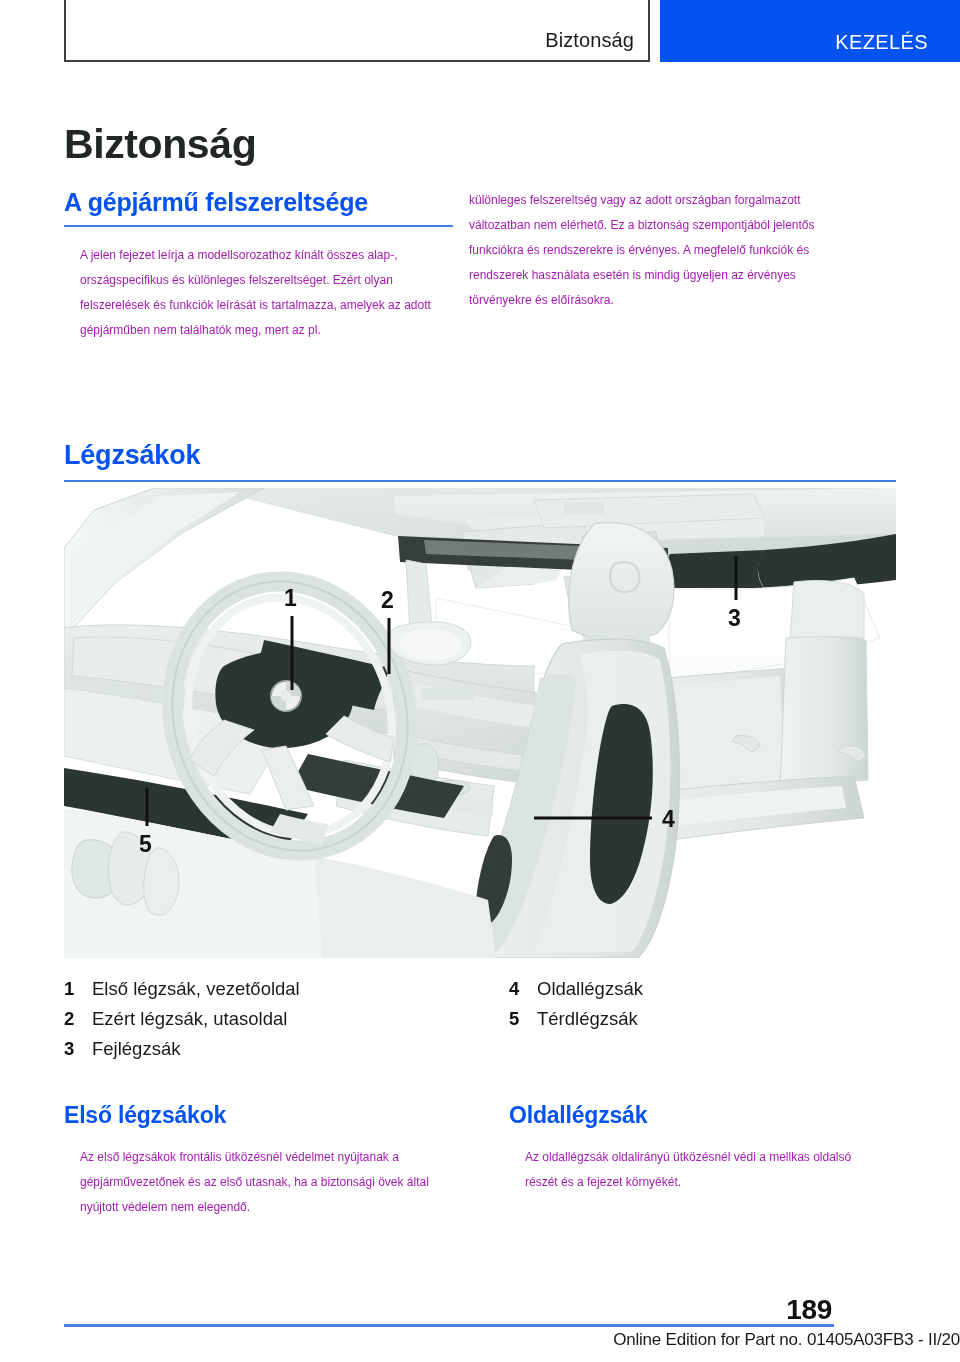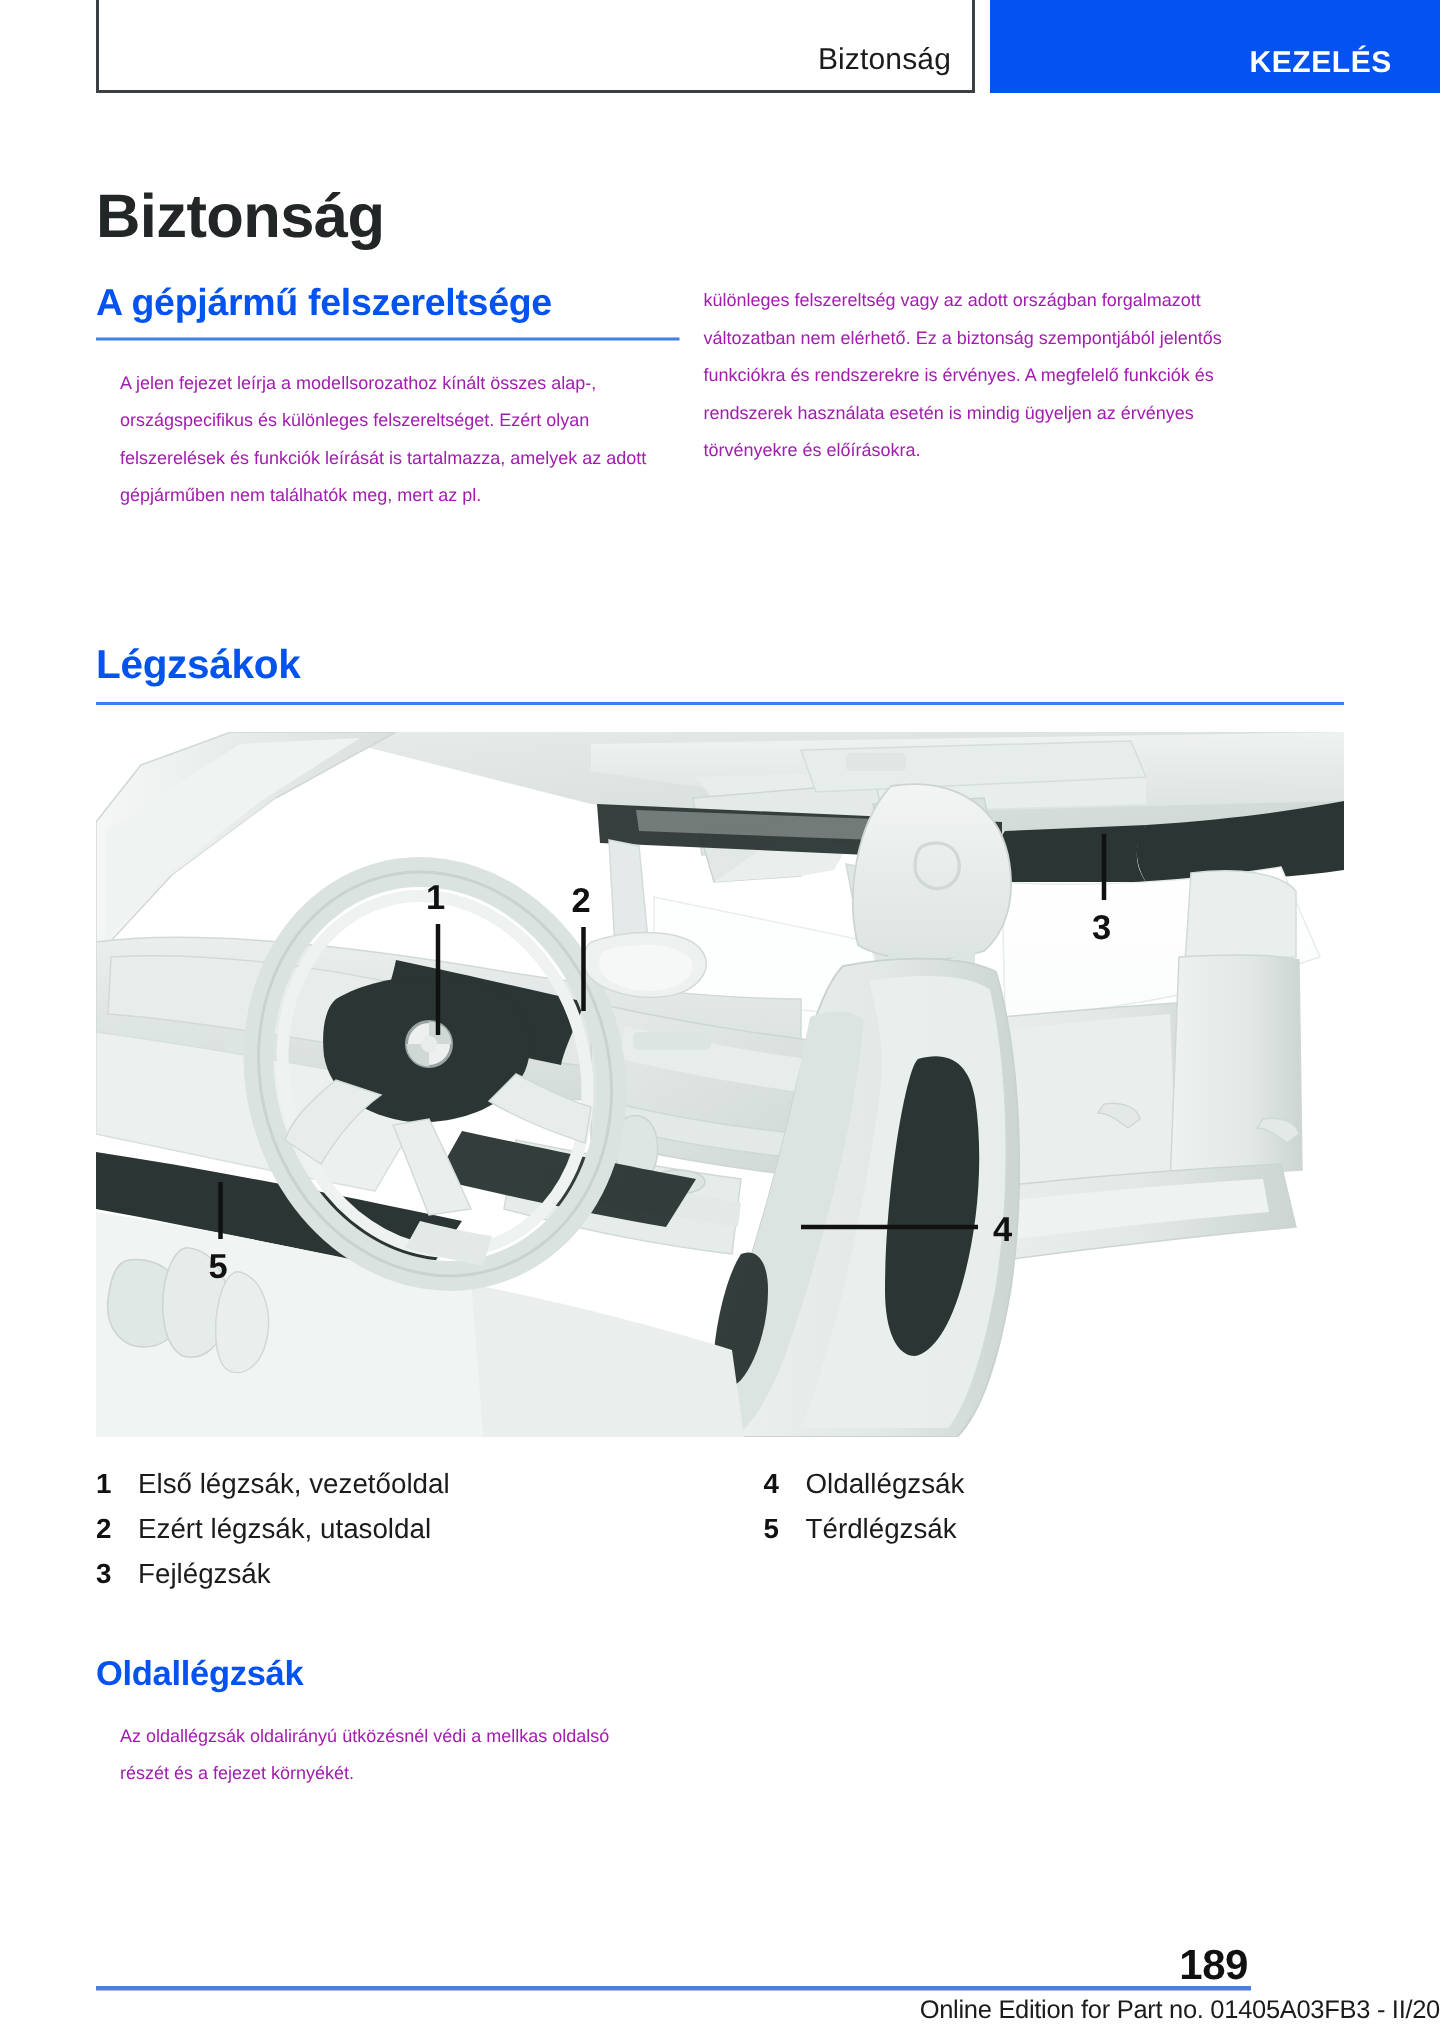--- a/index.html
+++ b/index.html
@@ -46,21 +46,21 @@
     left: 660px; top: 0;
     width: 300px;
     height: 62px;
     background: var(--brand, #0453f0);
   }
   .header-tab-label {
     position: absolute;
     right: 32px;
     bottom: 8px;
     font-size: 20px;
-    font-weight: bold;
+    font-weight: normal;
     color: #ffffff;
     letter-spacing: 0.4px;
   }
 
   .chapter-title {
     position: absolute;
     left: 64px;
     top: 94px;
     font-size: 41px;
     font-weight: bold;
@@ -251,21 +251,21 @@
     <h2 class="sec-head" style="color: rgb(4, 83, 240);">A gépjármű felszereltsége</h2>
     <div class="rule"></div>
     <p class="body">A jelen fejezet leírja a modellsorozathoz kínált összes alap-, országspecifikus és különleges felszereltséget. Ezért olyan felszerelések és funkciók leírását is tartalmazza, amelyek az adott gépjárműben nem találhatók meg, mert az pl.</p>
   </div>
   <div class="col col-right-top">
     <p class="body">különleges felszereltség vagy az adott országban forgalmazott változatban nem elérhető. Ez a biztonság szempontjából jelentős funkciókra és rendszerekre is érvényes. A megfelelő funkciók és rendszerek használata esetén is mindig ügyeljen az érvényes törvényekre és előírásokra.</p>
   </div>
 </div>
 
 <div class="airbag-section">
-  <h2 class="sec-head" style="color: rgb(4, 83, 240);">Légzsákok</h2>
+  <h2 class="sec-head" style="color: rgb(4, 83, 240); margin-top: 12px;">Légzsákok</h2>
   <div class="rule"></div>
 </div>
 
 <div class="illustration">
   <svg width="832" height="470" viewBox="0 0 832 470" xmlns="http://www.w3.org/2000/svg">
     <defs>
       <linearGradient id="gLight" x1="0" y1="0" x2="0" y2="1">
         <stop offset="0%" stop-color="#f2f5f4"></stop>
         <stop offset="100%" stop-color="#dde4e2"></stop>
       </linearGradient>
@@ -458,20 +458,24 @@
     </div>
     <div class="legend-row">
       <span class="legend-num">5</span>
       <span class="legend-text">Térdlégzsák</span>
     </div>
   </div>
 </div>
 
 <div class="bottom-cols">
   <div class="col">
+    <h3 style="color: rgb(4, 83, 240);">Első légzsákok</h3>
+    <p class="body">Az első légzsákok frontális ütközésnél védelmet nyújtanak a gépjárművezetőnek és az első utasnak, ha a biztonsági övek által nyújtott védelem nem elegendő.</p>
+  </div>
+  <div class="col">
     <h3 style="color: rgb(4, 83, 240);">Oldallégzsák</h3>
     <p class="body">Az oldallégzsák oldalirányú ütközésnél védi a mellkas oldalsó részét és a fejezet környékét.</p>
   </div>
 </div>
 
 <div class="footer">
   <div class="footer-rule"></div>
   <div class="page-number">189</div>
   <div class="footer-note">Online Edition for Part no. 01405A03FB3 - II/20</div>
 </div>

